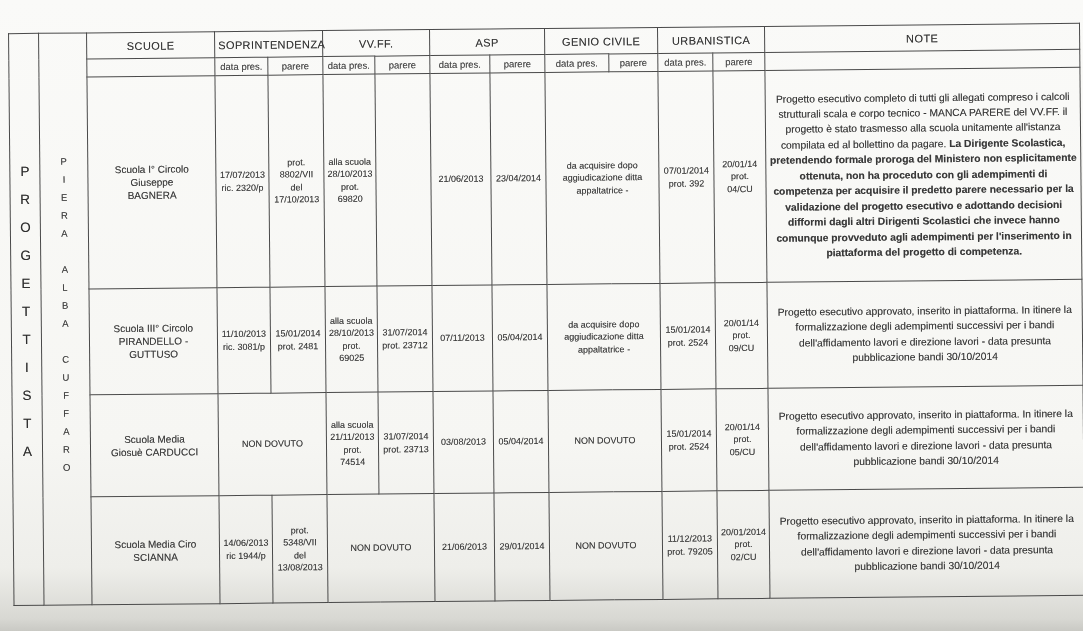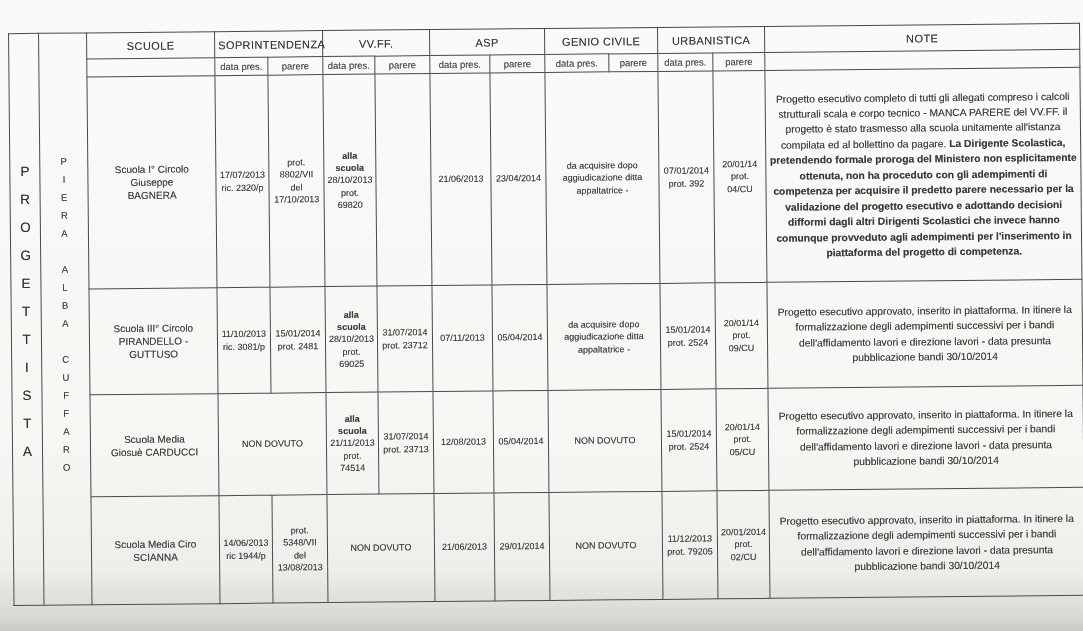--- a/index.html
+++ b/index.html
@@ -33,21 +33,21 @@
   .vert {
     display: inline-block;
     writing-mode: vertical-lr;
     text-orientation: upright;
     white-space: pre;
   }
   .vert.big   { font-size: 13.5px; letter-spacing: 13px; color: #2e2e2e; }
   .vert.small { font-size: 9.5px;  letter-spacing: 7px;  color: #3e3e3e; }
   td.school { font-size: 10px; white-space: pre-line; line-height: 1.3; }
   td.data   { font-size: 9px;  white-space: pre-line; line-height: 1.35; }
-  td.data .bold-line { display: block; font-weight: bold; }
+  td.data .bold-line { display: block; font-weight: normal; }
   td.note  {
     font-size: 10.3px; text-align: left; vertical-align: middle;
     padding: 3px 7px; line-height: 1.5; color: #383838;
   }
   td.note .bold { font-weight: bold; }
   .pre { white-space: pre-line; }
   
   .scan-wrap { text-shadow: 0 0 .5px rgba(70,70,70,.55); }
   
   col.c-prog { width: 30px; }
@@ -170,21 +170,21 @@
     </tr>
 
     <tr class="r3">
       <td class="school">Scuola Media
 Giosuè CARDUCCI</td>
       <td class="data" colspan="2">NON DOVUTO</td>
       <td class="data"><span class="bold-line">alla scuola</span><span class="pre">21/11/2013
 prot. 74514</span></td>
       <td class="data">31/07/2014
 prot. 23713</td>
-      <td class="data">12/08/2013</td>
+      <td class="data">03/08/2013</td>
       <td class="data">05/04/2014</td>
       <td class="data" colspan="2">NON DOVUTO</td>
       <td class="data">15/01/2014
 prot. 2524</td>
       <td class="data">20/01/14
 prot. 05/CU</td>
       <td class="note"><span>Progetto esecutivo approvato, inserito in piattaforma. In itinere la formalizzazione degli adempimenti successivi  per i bandi dell'affidamento lavori e direzione lavori  - data presunta pubblicazione bandi 30/10/2014</span></td>
     </tr>
 
     <tr class="r4">

